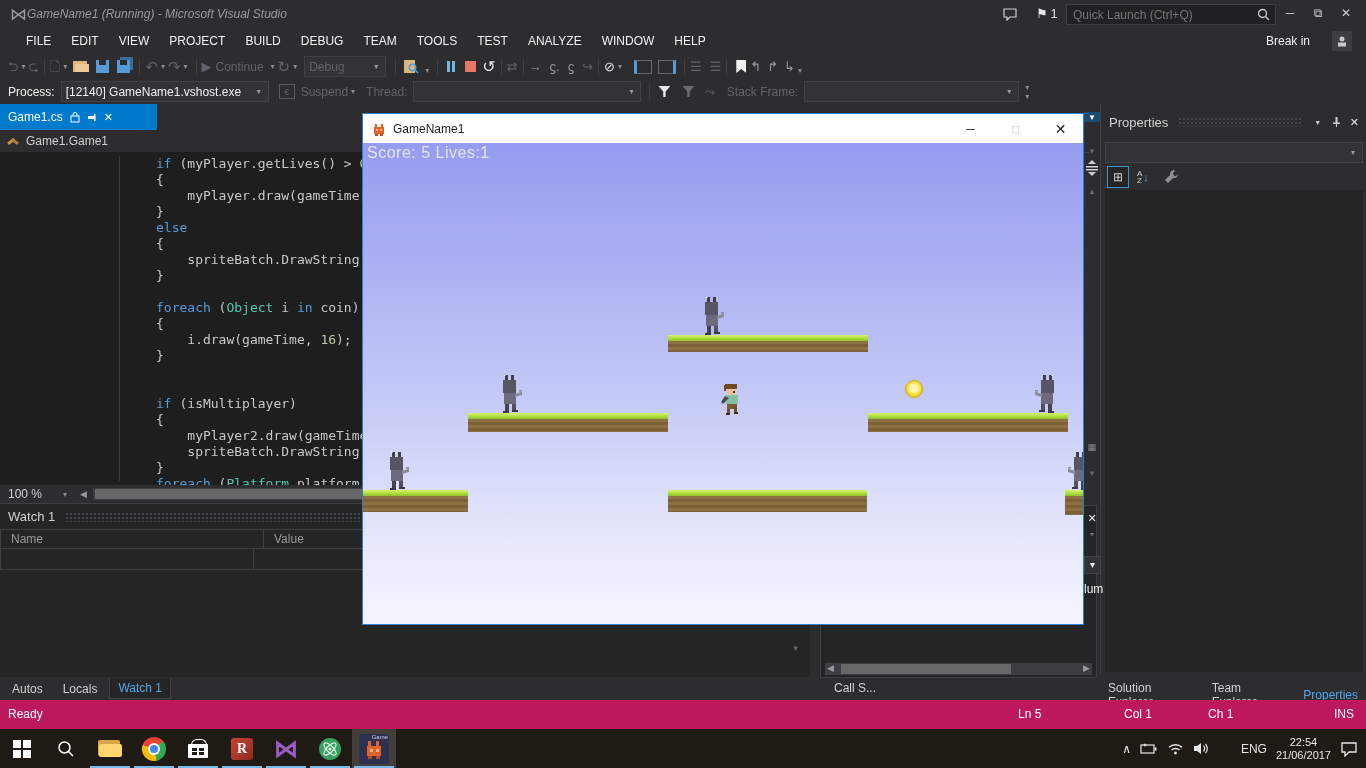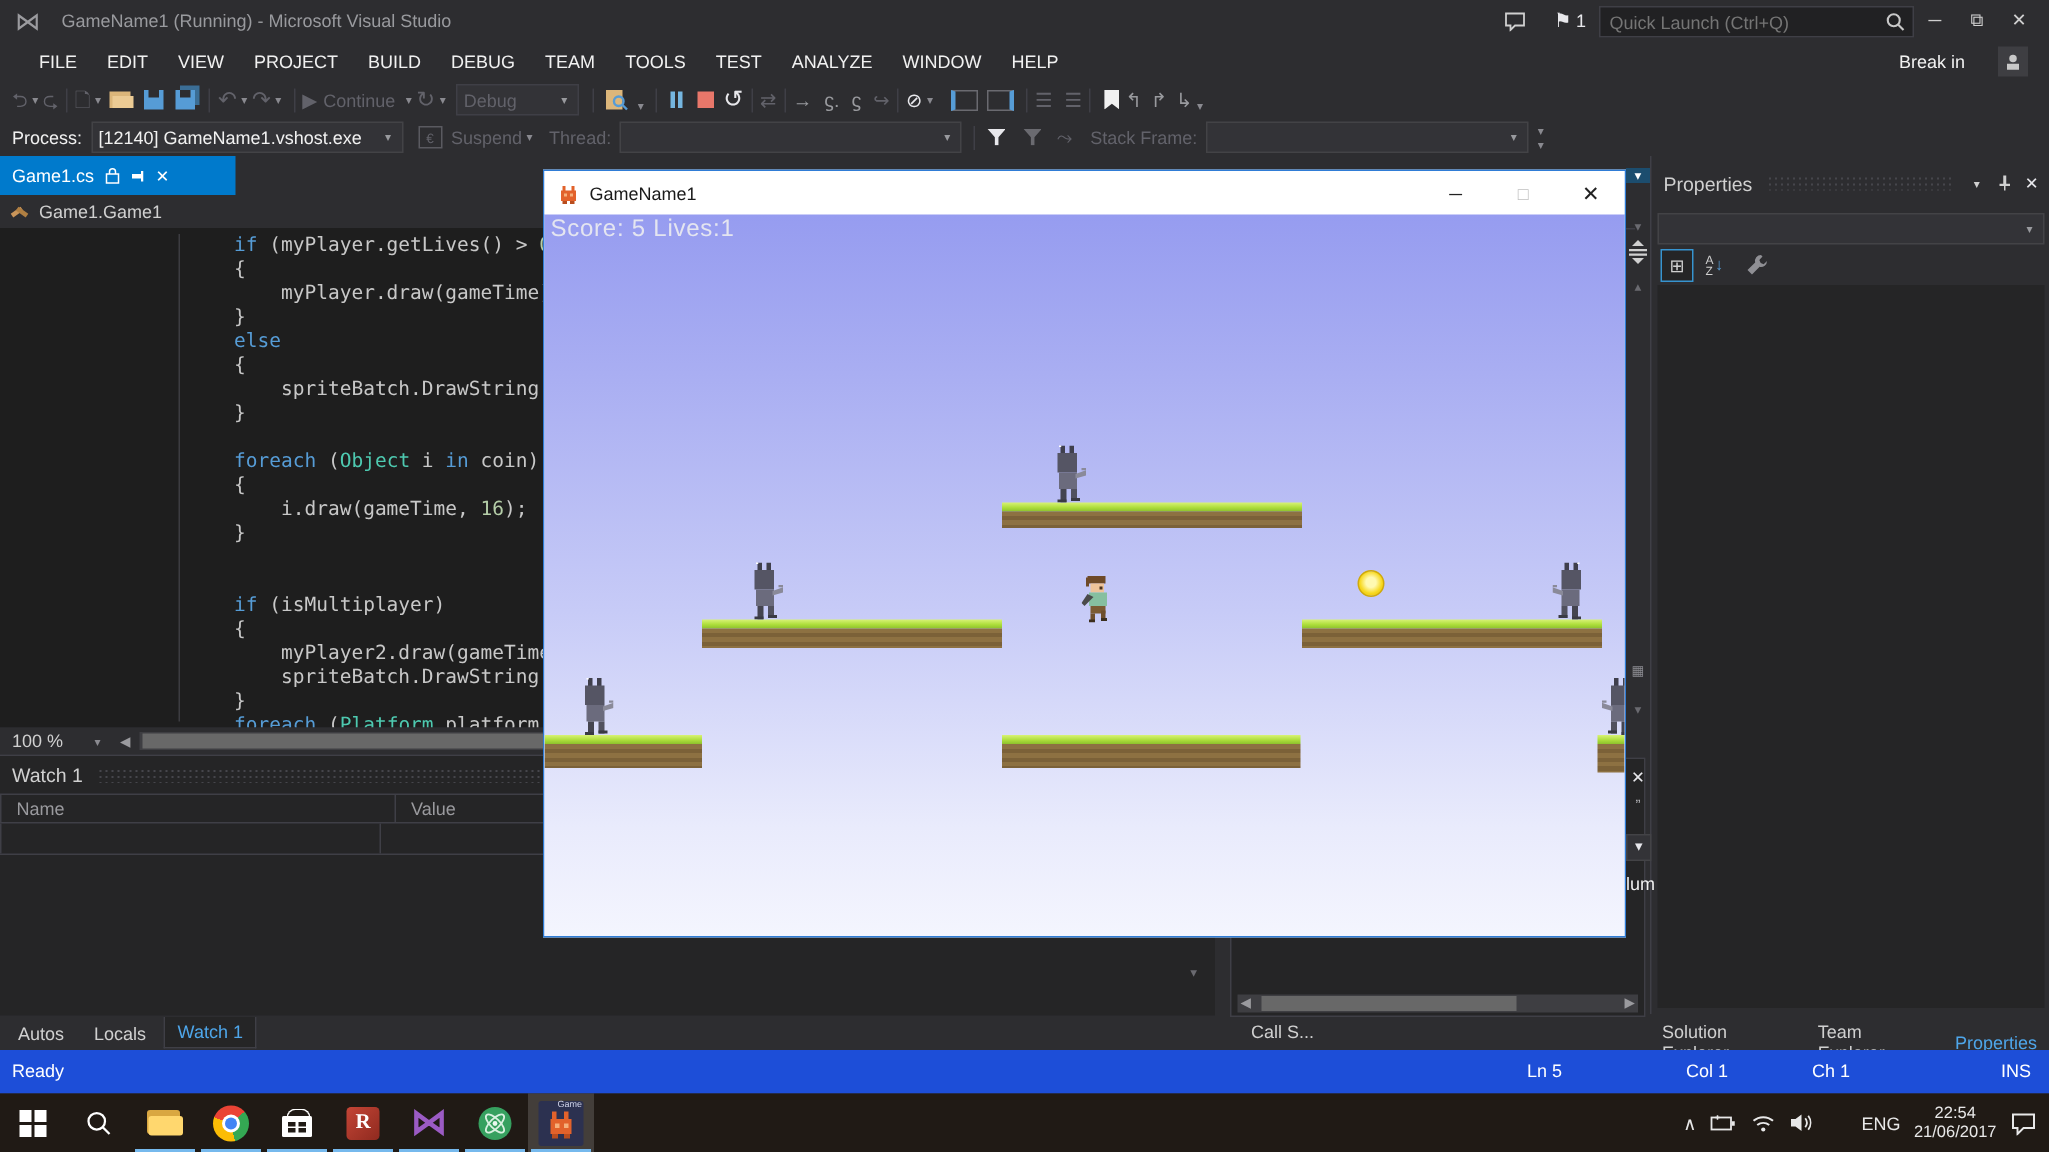--- a/index.html
+++ b/index.html
@@ -56,35 +56,35 @@
      background:linear-gradient(180deg,#969cf0 0%,#a9aef2 22%,#c7cbf7 55%,#e9ebfc 85%,#f4f5fe 100%);}
   #game-hud{position:absolute;left:4px;top:1px;font-size:16px;color:#e4e5f0;letter-spacing:.5px;}
   .platform{position:absolute;}
   .platform .grass{position:absolute;left:0;right:0;top:0;height:6px;background:linear-gradient(180deg,#d8f276 0%,#aede3c 55%,#8dc22c 100%);}
   .platform .dirt{position:absolute;left:0;right:0;top:6px;bottom:0;background:repeating-linear-gradient(180deg,#8d7142 0 3px,#7b6138 3px 6px);}
   .sprite{position:absolute;}
   .flip{transform:scaleX(-1);}
   .coin{position:absolute;width:16px;height:16px;border-radius:50%;border:1px solid #cfa90d;
         background:radial-gradient(circle at 50% 45%,#fff9b2 0 28%,#f7d81e 62%,#e6bb0e 100%);}
   
-  #statusbar{left:0;top:700px;width:1366px;height:29px;background:#1d4ed8;color:#fff;}
+  #statusbar{left:0;top:700px;width:1366px;height:29px;background:#be185d;color:#fff;}
   
   #taskbar{left:0;top:729px;width:1366px;height:39px;background:#201a15;display:flex;align-items:stretch;}
   .tbtn{width:44px;display:flex;align-items:center;justify-content:center;position:relative;flex:none;}
   .tbtn.running::after{content:"";position:absolute;left:2px;right:2px;bottom:0;height:2px;background:#76b9ed;}
   .tbtn.active{background:rgba(255,255,255,.16);}
   .tray{display:flex;align-items:center;gap:9px;margin-left:auto;padding-right:8px;}
   .rstrip-item{position:absolute;left:0;width:16px;text-align:center;color:#c8c8c8;}
 </style>
 </head>
 <body>
 
 <div id="titlebar" class="abs flex">
   <span class="icn" style="margin-left:10px;color:#9b9b9f;font-size:17px;">⋈</span>
-  <span class="dim" style="margin-left:14px;">GameName1 (Running) - Microsoft Visual Studio</span>
+  <span class="dim" style="font-style:italic;">GameName1 (Running) - Microsoft Visual Studio</span>
   <span class="abs" style="left:1002px;top:7px;">
     <svg width="16" height="14">
         <path d="M2 2h12v8h-6l-3 3v-3H2z" fill="none" stroke="#d0d0d0" stroke-width="1.2"></path>
       </svg>
   </span>
   <span class="abs flex" style="left:1036px;top:6px;gap:3px;">
     <span style="color:#e8e8ec;font-size:13px;">⚑</span>
     <span class="white">1</span>
   </span>
   <span id="quick-launch" class="abs">

